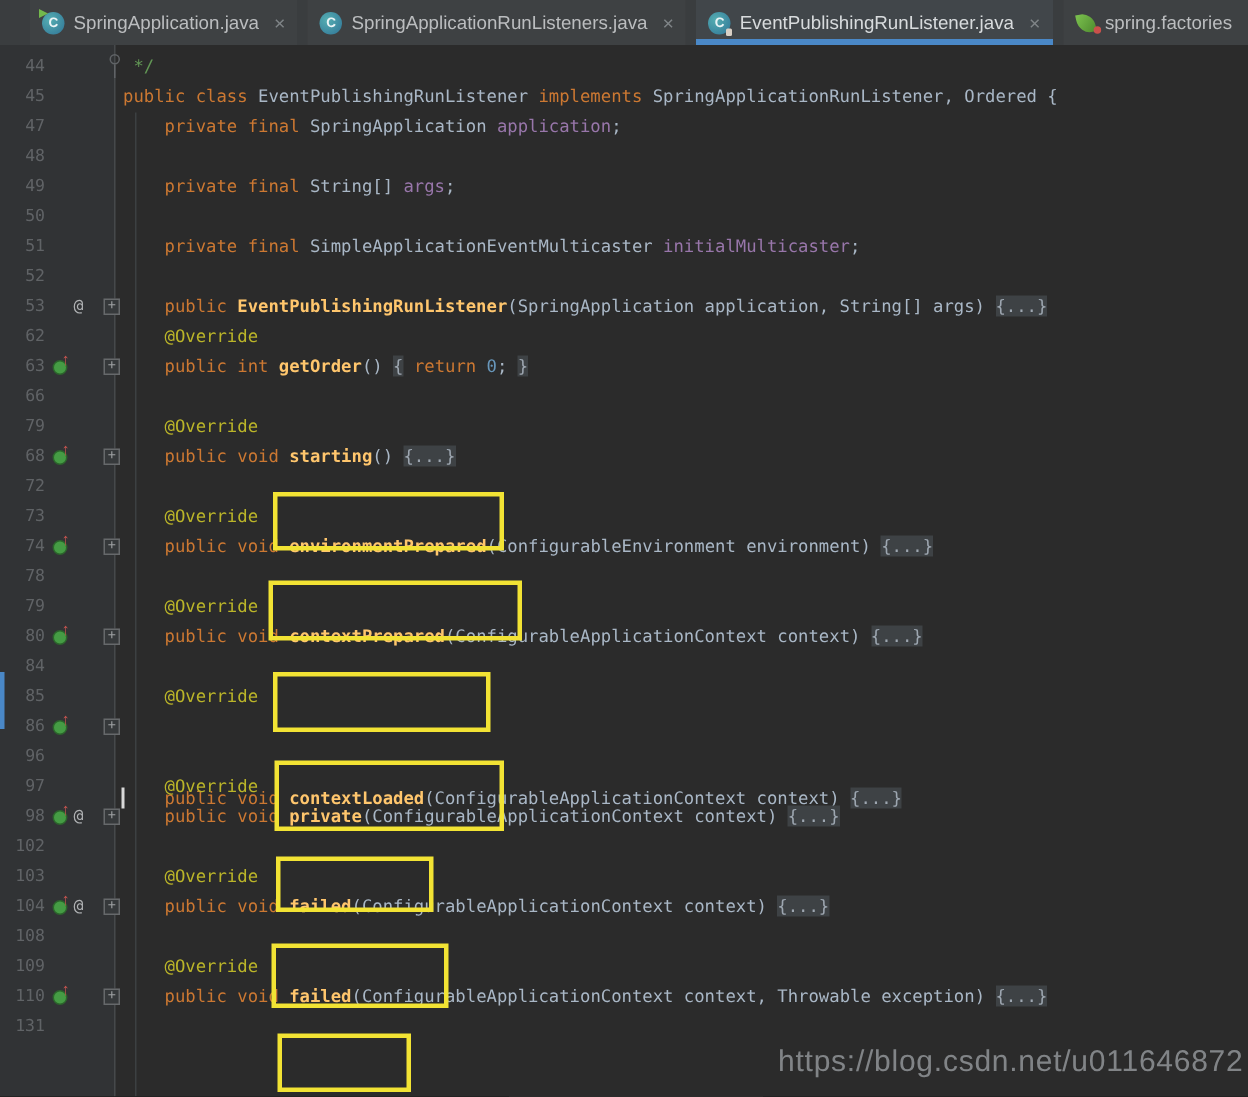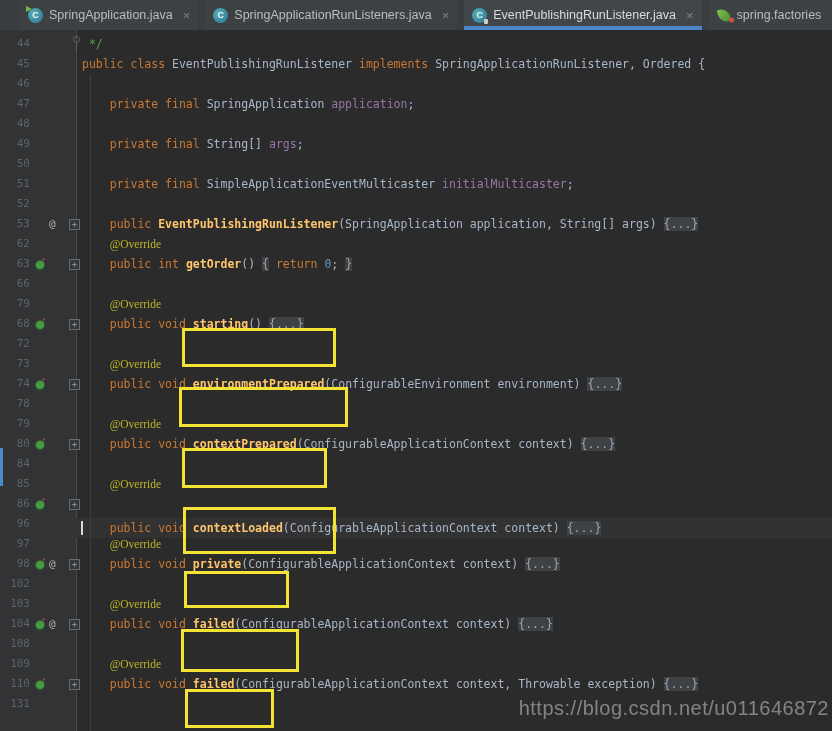--- a/index.html
+++ b/index.html
@@ -23,21 +23,21 @@
   .icon-leaf{background:linear-gradient(135deg,#7CC24F,#4E8A2E);border-radius:0 75% 15% 75%;
              transform:rotate(-12deg);width:12px;height:13px;margin:1px;}
   .icon-leaf::after{content:"";position:absolute;right:-3px;bottom:-2px;width:5px;height:5px;
              border-radius:50%;background:#C9504B;transform:rotate(12deg);}
   
   .editor{position:absolute;left:0;top:30px;right:0;bottom:0;background:#2B2B2B;}
   .gutter-bg{position:absolute;left:0;top:0;bottom:0;width:76px;background:#313335;
              border-right:1px solid #46494B;}
   .indent-guide{position:absolute;left:90px;top:45px;bottom:0;width:1px;background:#3C4042;pointer-events:none;}
   .rows{position:absolute;left:0;top:4px;right:0;}
-  .row{display:flex;height:20px;align-items:center;}
+  .row{display:flex;height:20px;}
   .row.current .code{background:#323232;margin-top:48px;}
   .gutter{width:76px;flex:none;position:relative;display:flex;align-items:center;z-index:2;}
   .lnum{width:30px;flex:none;text-align:right;color:#606366;
         font:11px/20px "DejaVu Sans Mono",monospace;}
   .gicons{flex:1;display:flex;align-items:center;padding-left:5px;gap:3px;}
   .g-at{color:#AFB1B3;font:11px/14px "DejaVu Sans Mono",monospace;}
   .g-sp{width:11px;height:1px;}
   .g-ovr{position:relative;width:11px;height:14px;flex:none;}
   .g-ovr i{position:absolute;left:0;top:3px;width:8px;height:8px;border-radius:50%;
            background:#459C44;border:1px solid #2C642C;}
@@ -48,21 +48,21 @@
   .foldend{position:absolute;left:73px;top:2px;width:5px;height:5px;border:1px solid #606366;
            border-radius:50%;}
   .foldend::after{content:"";position:absolute;left:2px;top:6px;width:1px;height:9px;background:#606366;}
   .code{flex:1;position:relative;white-space:pre;padding-left:6px;color:#A9B7C6;
         font:11.5px/20px "DejaVu Sans Mono",monospace;}
   .caret{position:absolute;left:5px;top:3px;width:2px;height:14px;background:#D8D8D8;}
   .tok-kw{color:#CC7832;}
   .tok-txt{color:#A9B7C6;}
   .tok-field{color:#9876AA;}
   .tok-method{color:#FFC66D;font-weight:bold;}
-  .tok-ann{color:#BBB529;font-family:Liberation Serif, serif;}
+  .tok-ann{color:#BBB529;}
   .tok-cmt{color:#629755;}
   .tok-num{color:#6897BB;}
   .tok-foldtxt{color:#9DA6B0;background:#3E4245;}
   
   .vcs-marker{position:absolute;left:0;width:3px;background:#4A88C7;z-index:6;}
   .hl-box{position:absolute;border:3px solid #F2E334;z-index:5;pointer-events:none;}
   .watermark{position:absolute;right:3px;top:697px;z-index:7;color:rgba(200,206,212,0.55);
              font-size:20px;letter-spacing:0.5px;white-space:nowrap;}
 </style>
 </head>
@@ -104,27 +104,20 @@
         </div>
         <div class="row">
           <div class="gutter">
             <span class="lnum">45</span>
             <span class="gicons"></span>
           </div>
           <div class="code"><span class="tok-kw">public class </span><span class="tok-txt">EventPublishingRunListener </span><span class="tok-kw">implements </span><span class="tok-txt">SpringApplicationRunListener, Ordered {</span></div>
         </div>
         <div class="row">
           <div class="gutter">
-            <span class="lnum">46</span>
-            <span class="gicons"></span>
-          </div>
-          <div class="code"></div>
-        </div>
-        <div class="row">
-          <div class="gutter">
             <span class="lnum">47</span>
             <span class="gicons"></span>
           </div>
           <div class="code"><span class="tok-txt">    </span><span class="tok-kw">private final </span><span class="tok-txt">SpringApplication </span><span class="tok-field">application</span><span class="tok-txt">;</span></div>
         </div>
         <div class="row">
           <div class="gutter">
             <span class="lnum">48</span>
             <span class="gicons"></span>
           </div>

